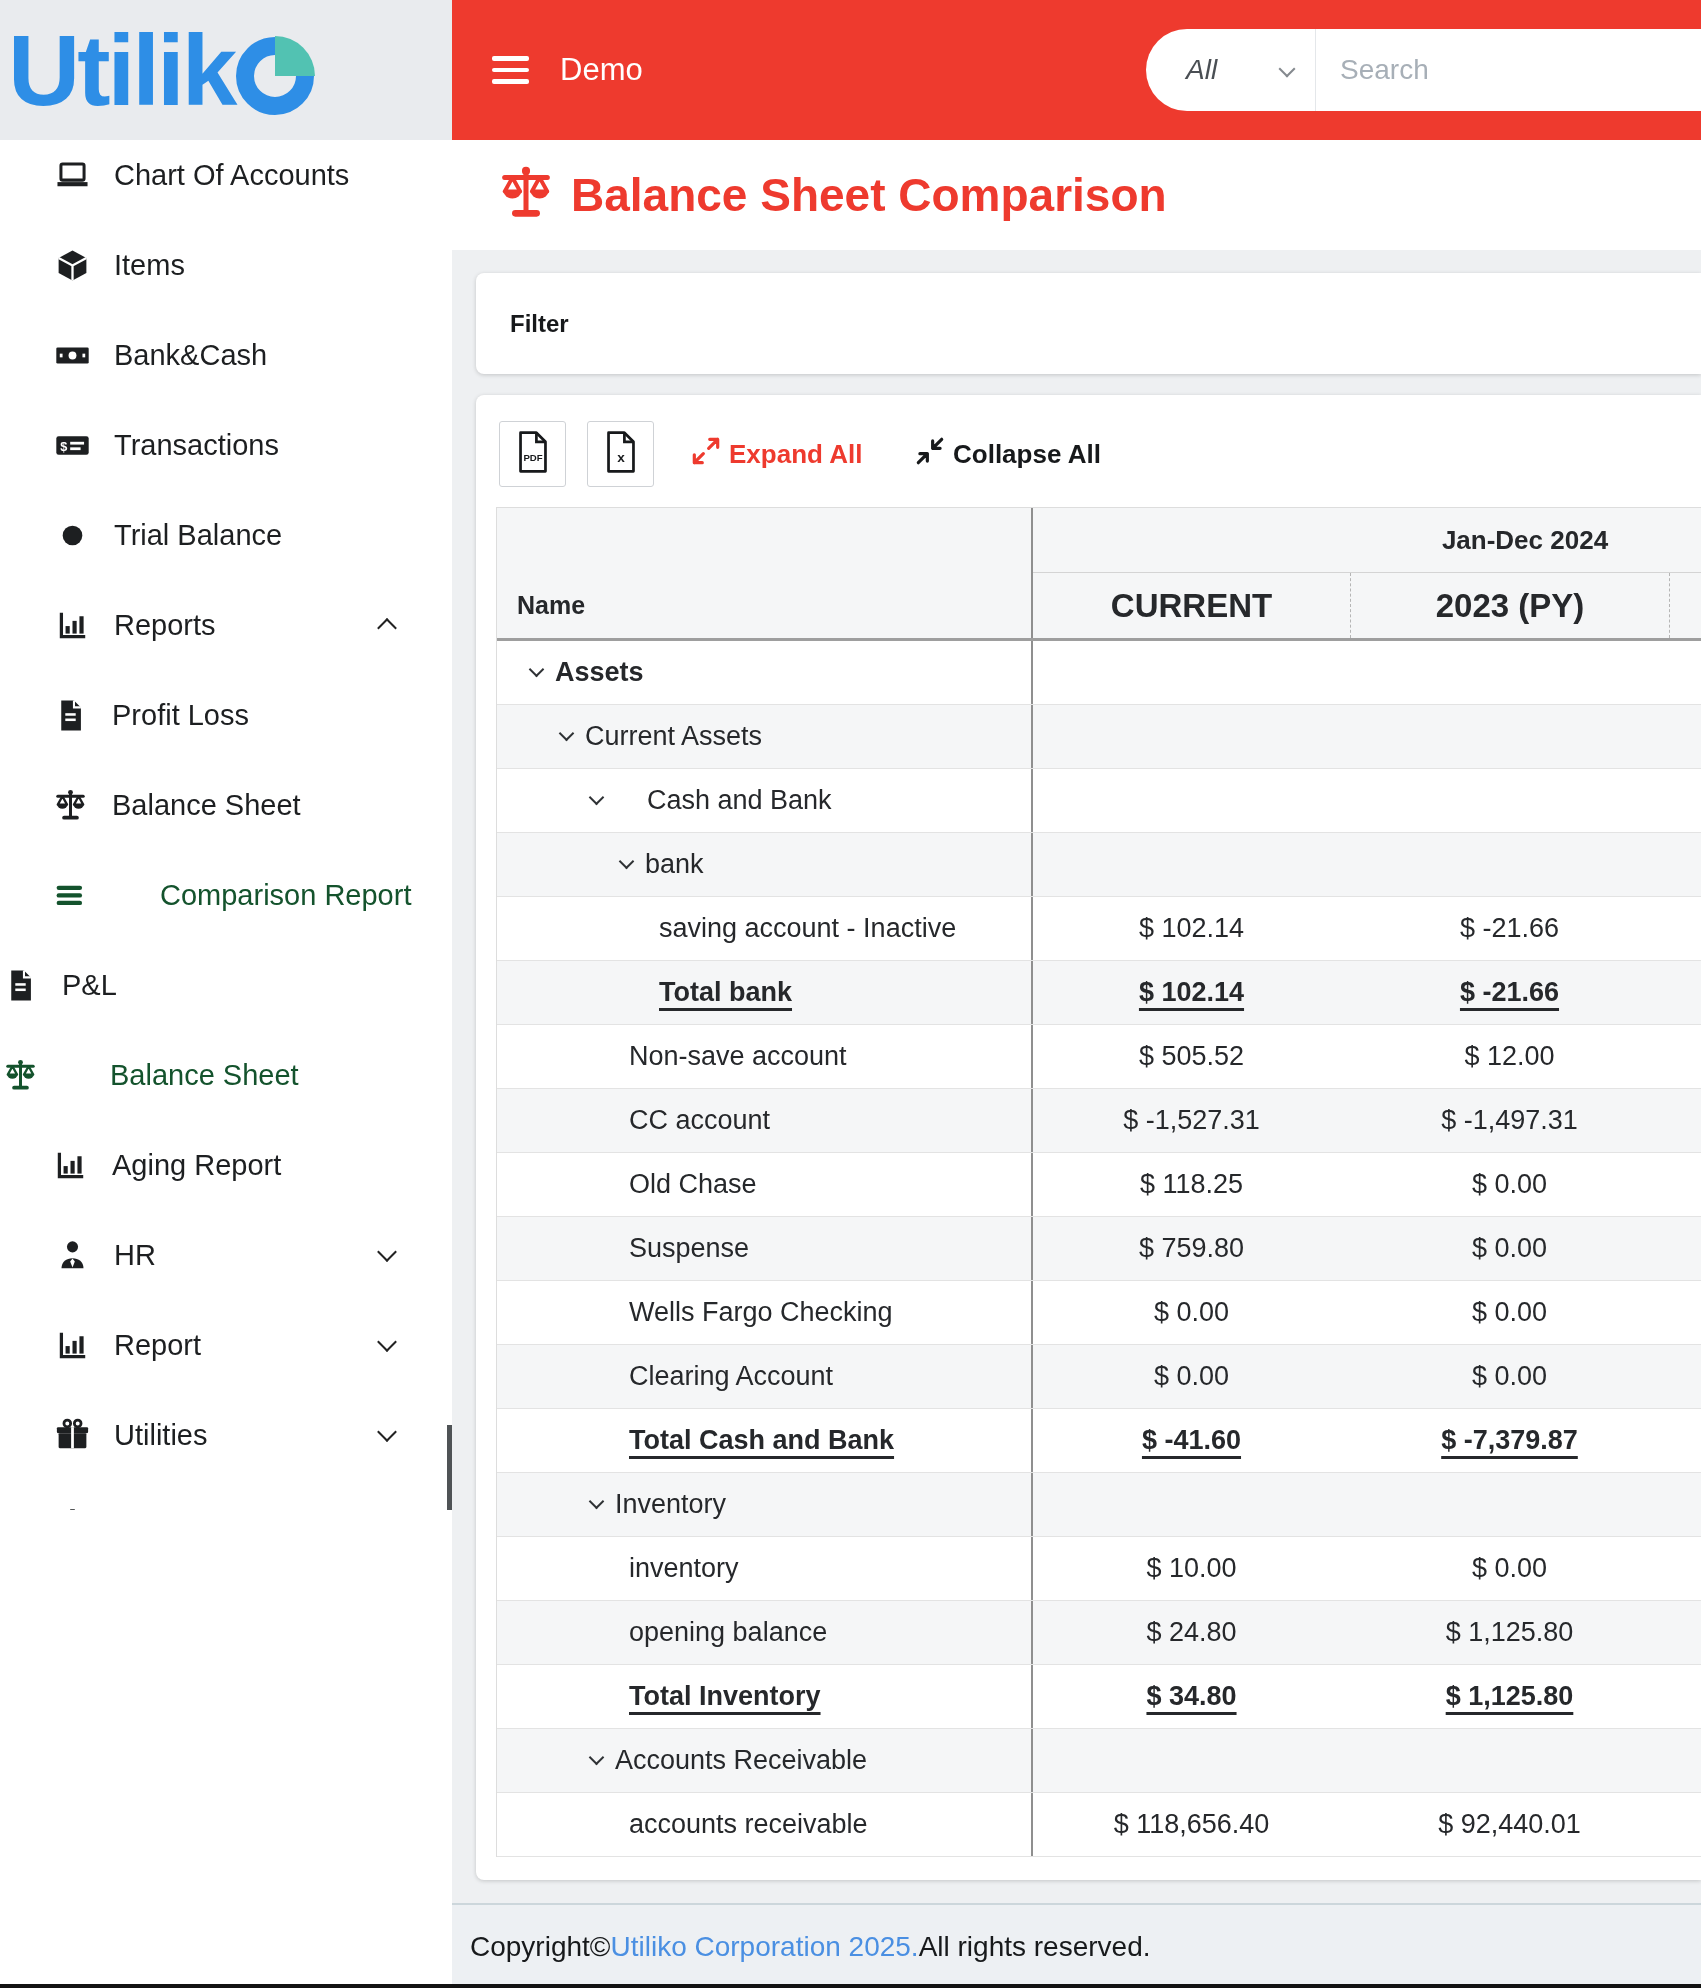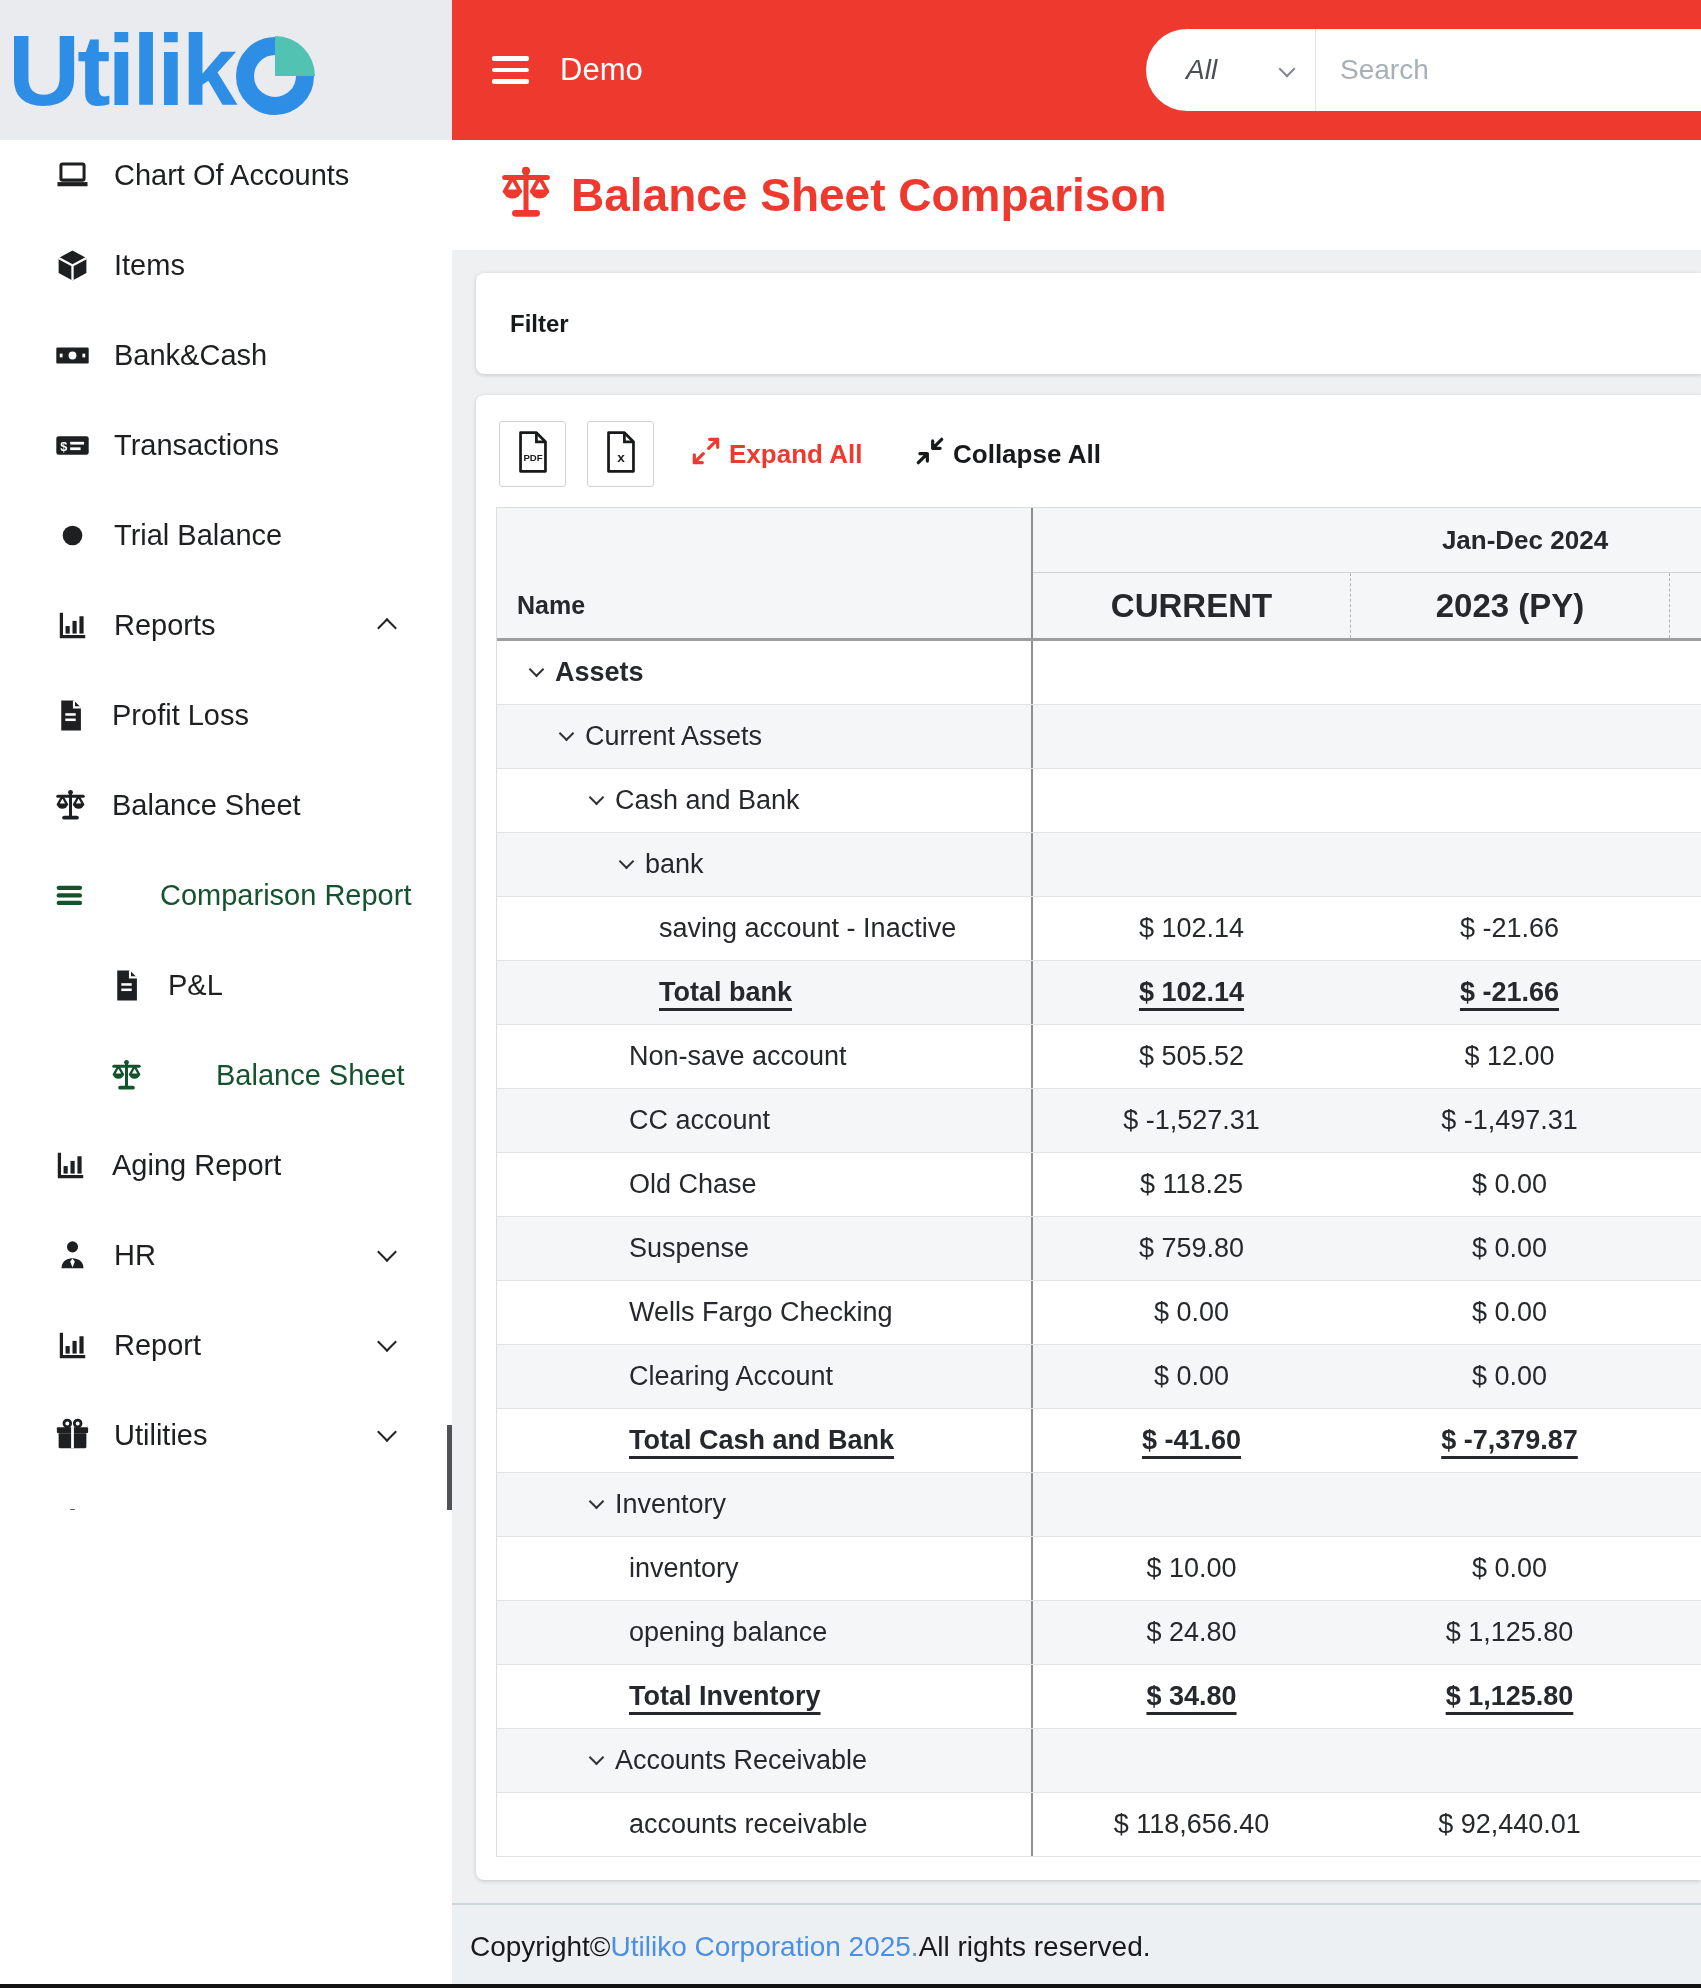--- a/index.html
+++ b/index.html
@@ -24,21 +24,21 @@
 
   
   .sidebar { position:absolute; left:0; top:140px; width:452px; height:1370px; background:#fff; overflow:hidden; }
   .nav-list { margin-top:-10px; }
   .nav-item { position:relative; height:90px; display:flex; align-items:center; cursor:pointer; color:#1d1f21; }
   .nav-item .nav-icon { width:40px; height:40px; display:flex; align-items:center; justify-content:center; flex:none; }
   .nav-item .nav-icon svg { width:37px; height:37px; }
   .nav-item .nav-label { margin-left:22px; font-size:29px; white-space:nowrap; }
   .nav-item.lvl0 { padding-left:52px; }
   .nav-item.lvl1 { padding-left:50px; }
-  .nav-item.lvl2 { padding-left:106px; }
+  .nav-item.lvl2 { }
   .nav-item.active { color:#14532d;gap:48px; }
   .nav-chev { position:absolute; right:58px; width:14px; height:14px; border-right:2.6px solid #222; border-bottom:2.6px solid #222; }
   .nav-chev.down { transform:rotate(45deg); margin-top:-6px; }
   .nav-chev.up { transform:rotate(-135deg); margin-top:6px; }
   .inline-chev { display:inline-block; width:10px; height:10px; border-right:2.4px solid #ee3a2e; border-bottom:2.4px solid #ee3a2e; transform:rotate(-135deg) ; margin-left:14px; align-self:flex-end; margin-bottom:24px; }
   .sb-thumb { position:absolute; right:0; top:1285px; width:5px; height:85px; background:#4f5356; }
 
   
   .main { position:absolute; left:452px; top:140px; width:1249px; height:1763px; background:#eef0f2; }
   .title-strip { position:absolute; left:0; top:0; width:100%; height:110px; background:#fff; }
@@ -387,21 +387,21 @@
           <div class="trow alt">
             <div class="td-name" style="padding-left: 64px;">
               <span class="chev"></span>
               <span class="nm">Current Assets</span>
             </div>
             <div class="td-val td-cur"></div>
             <div class="td-val td-py"></div>
             <div class="td-stub"></div>
           </div>
           <div class="trow">
-            <div class="td-name" style="padding-left: 94px;">
+            <div class="td-name" style="padding-left: 94px; gap: 32px;">
               <span class="chev"></span>
               <span class="nm">Cash and Bank</span>
             </div>
             <div class="td-val td-cur"></div>
             <div class="td-val td-py"></div>
             <div class="td-stub"></div>
           </div>
           <div class="trow alt">
             <div class="td-name" style="padding-left: 124px;">
               <span class="chev"></span>

